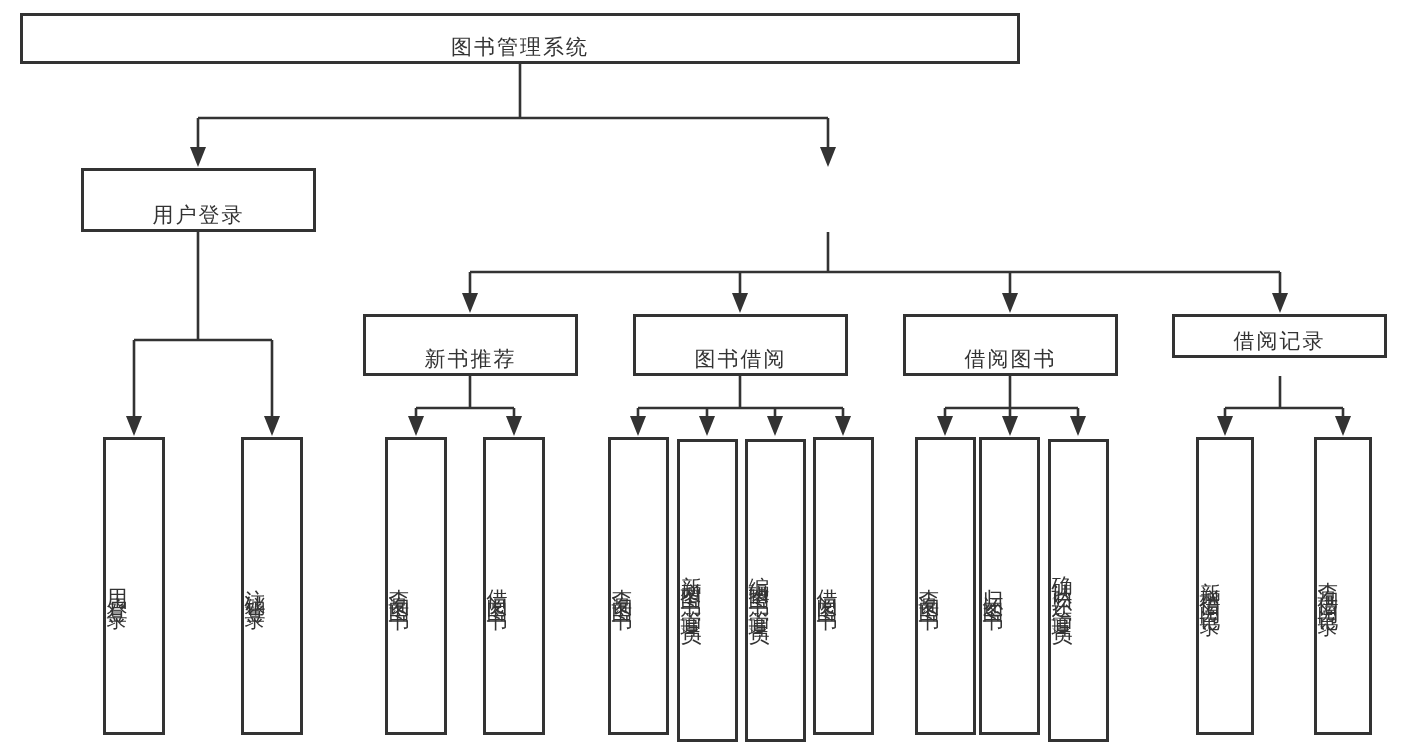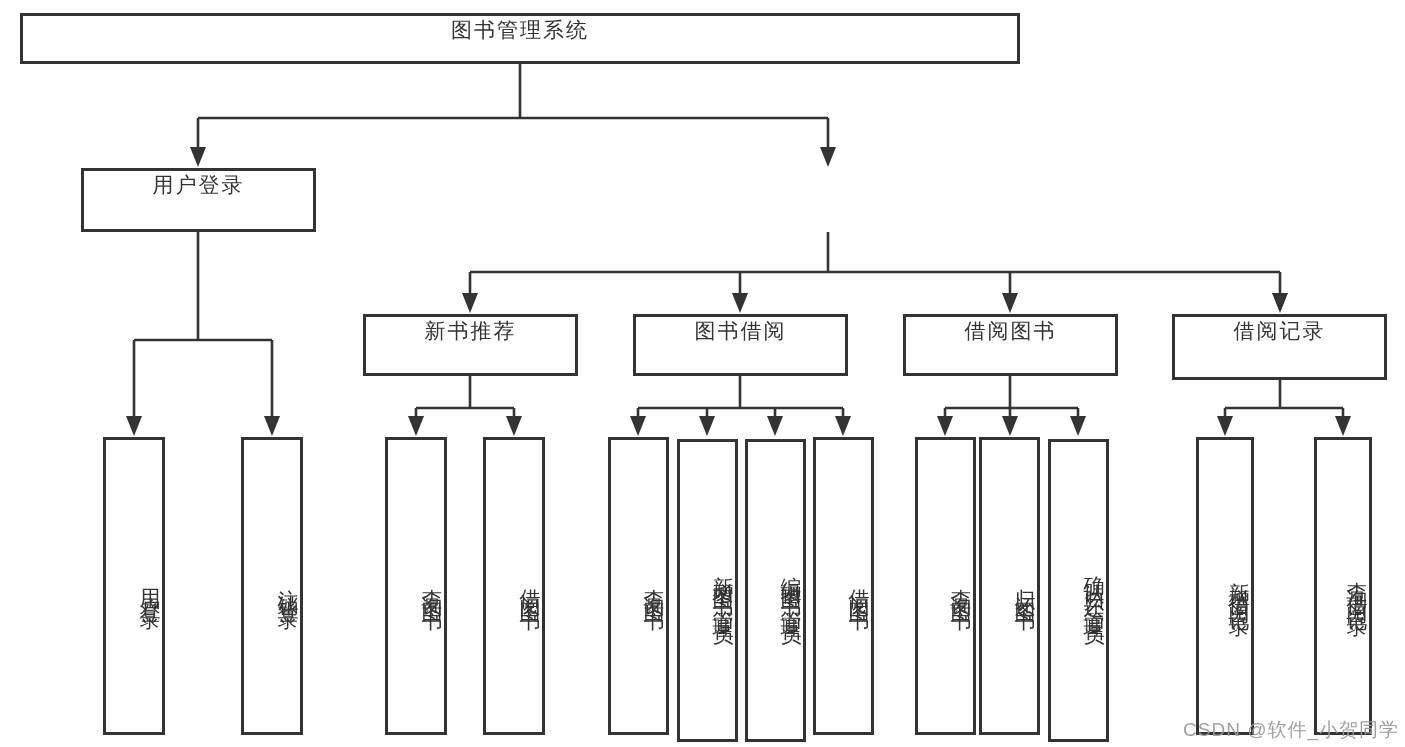--- a/index.html
+++ b/index.html
@@ -3,21 +3,21 @@
 <meta charset="utf-8">
 <style>
   html,body{margin:0;padding:0;background:#ffffff;}
   .stage{
     position:relative;width:1405px;height:747px;background:#ffffff;
     font-family:"Liberation Sans","DejaVu Sans",sans-serif;overflow:hidden;
   }
   .wires{position:absolute;left:0;top:0;width:1405px;height:747px;}
   .box{
     position:absolute;border:3px solid #333333;background:#ffffff;
-    display:flex;align-items:flex-start;justify-content:center;
+    display:flex;align-items:flex-end;justify-content:center;
     color:#333333;font-size:21px;letter-spacing:2px;box-sizing:border-box;
     z-index:2;
   }
   .hbox{white-space:nowrap;}
   .vbox{
     writing-mode:vertical-rl;text-orientation:mixed;
     letter-spacing:7px;font-size:21px;line-height:1.1;
   }
   .watermark{
     position:absolute;right:6px;bottom:4px;z-index:5;
@@ -80,21 +80,21 @@
 
   <div class="box hbox" style="left:633px;top:314px;width:215px;height:62px">
     <span>图书借阅</span>
   </div>
   <div class="box hbox" style="left:363px;top:314px;width:215px;height:62px">
     <span>新书推荐</span>
   </div>
   <div class="box hbox" style="left:903px;top:314px;width:215px;height:62px">
     <span>借阅图书</span>
   </div>
-  <div class="box hbox" style="left:1172px;top:314px;width:215px;height:66px">
+  <div class="box hbox" style="left:1172px;top:314px;width:215px;height:44px">
     <span>借阅记录</span>
   </div>
 
   <div class="box vbox" style="left:103px;top:437px;width:62px;height:298px">
     <span>用户登录</span>
   </div>
   <div class="box vbox" style="left:241px;top:437px;width:62px;height:298px">
     <span>注销登录</span>
   </div>
 
@@ -128,14 +128,13 @@
     <span>确认归还（管理员）</span>
   </div>
 
   <div class="box vbox" style="left:1196px;top:437px;width:58px;height:298px">
     <span>新增借阅记录</span>
   </div>
   <div class="box vbox" style="left:1314px;top:437px;width:58px;height:298px">
     <span>查询借阅记录</span>
   </div>
 
-  <div class="watermark">CSDN @软件_小贺同学</div>
 </div>
 
 </body></html>

